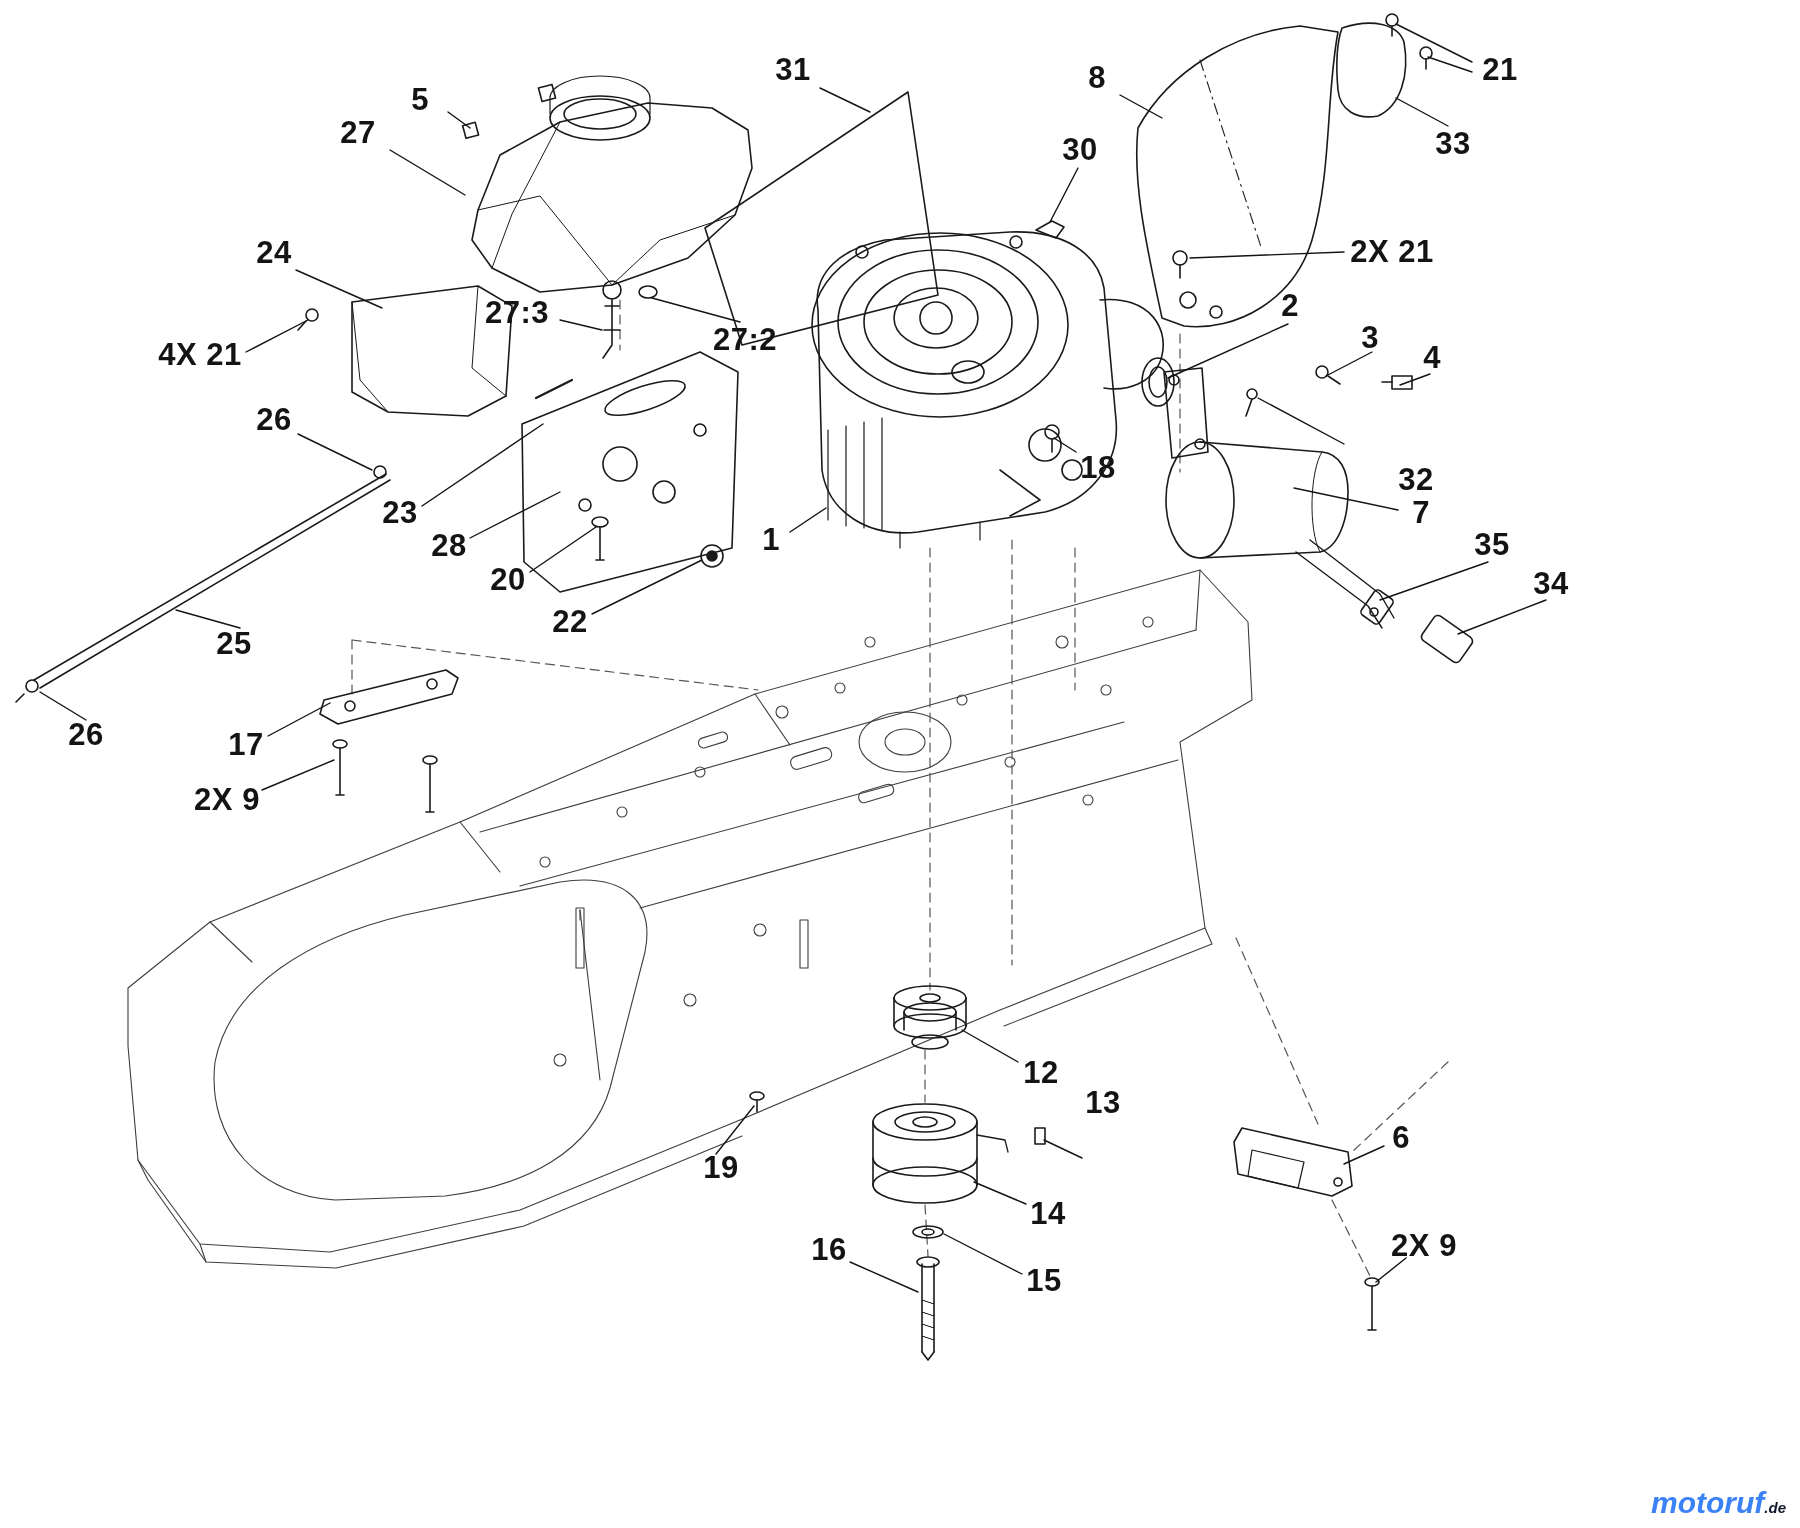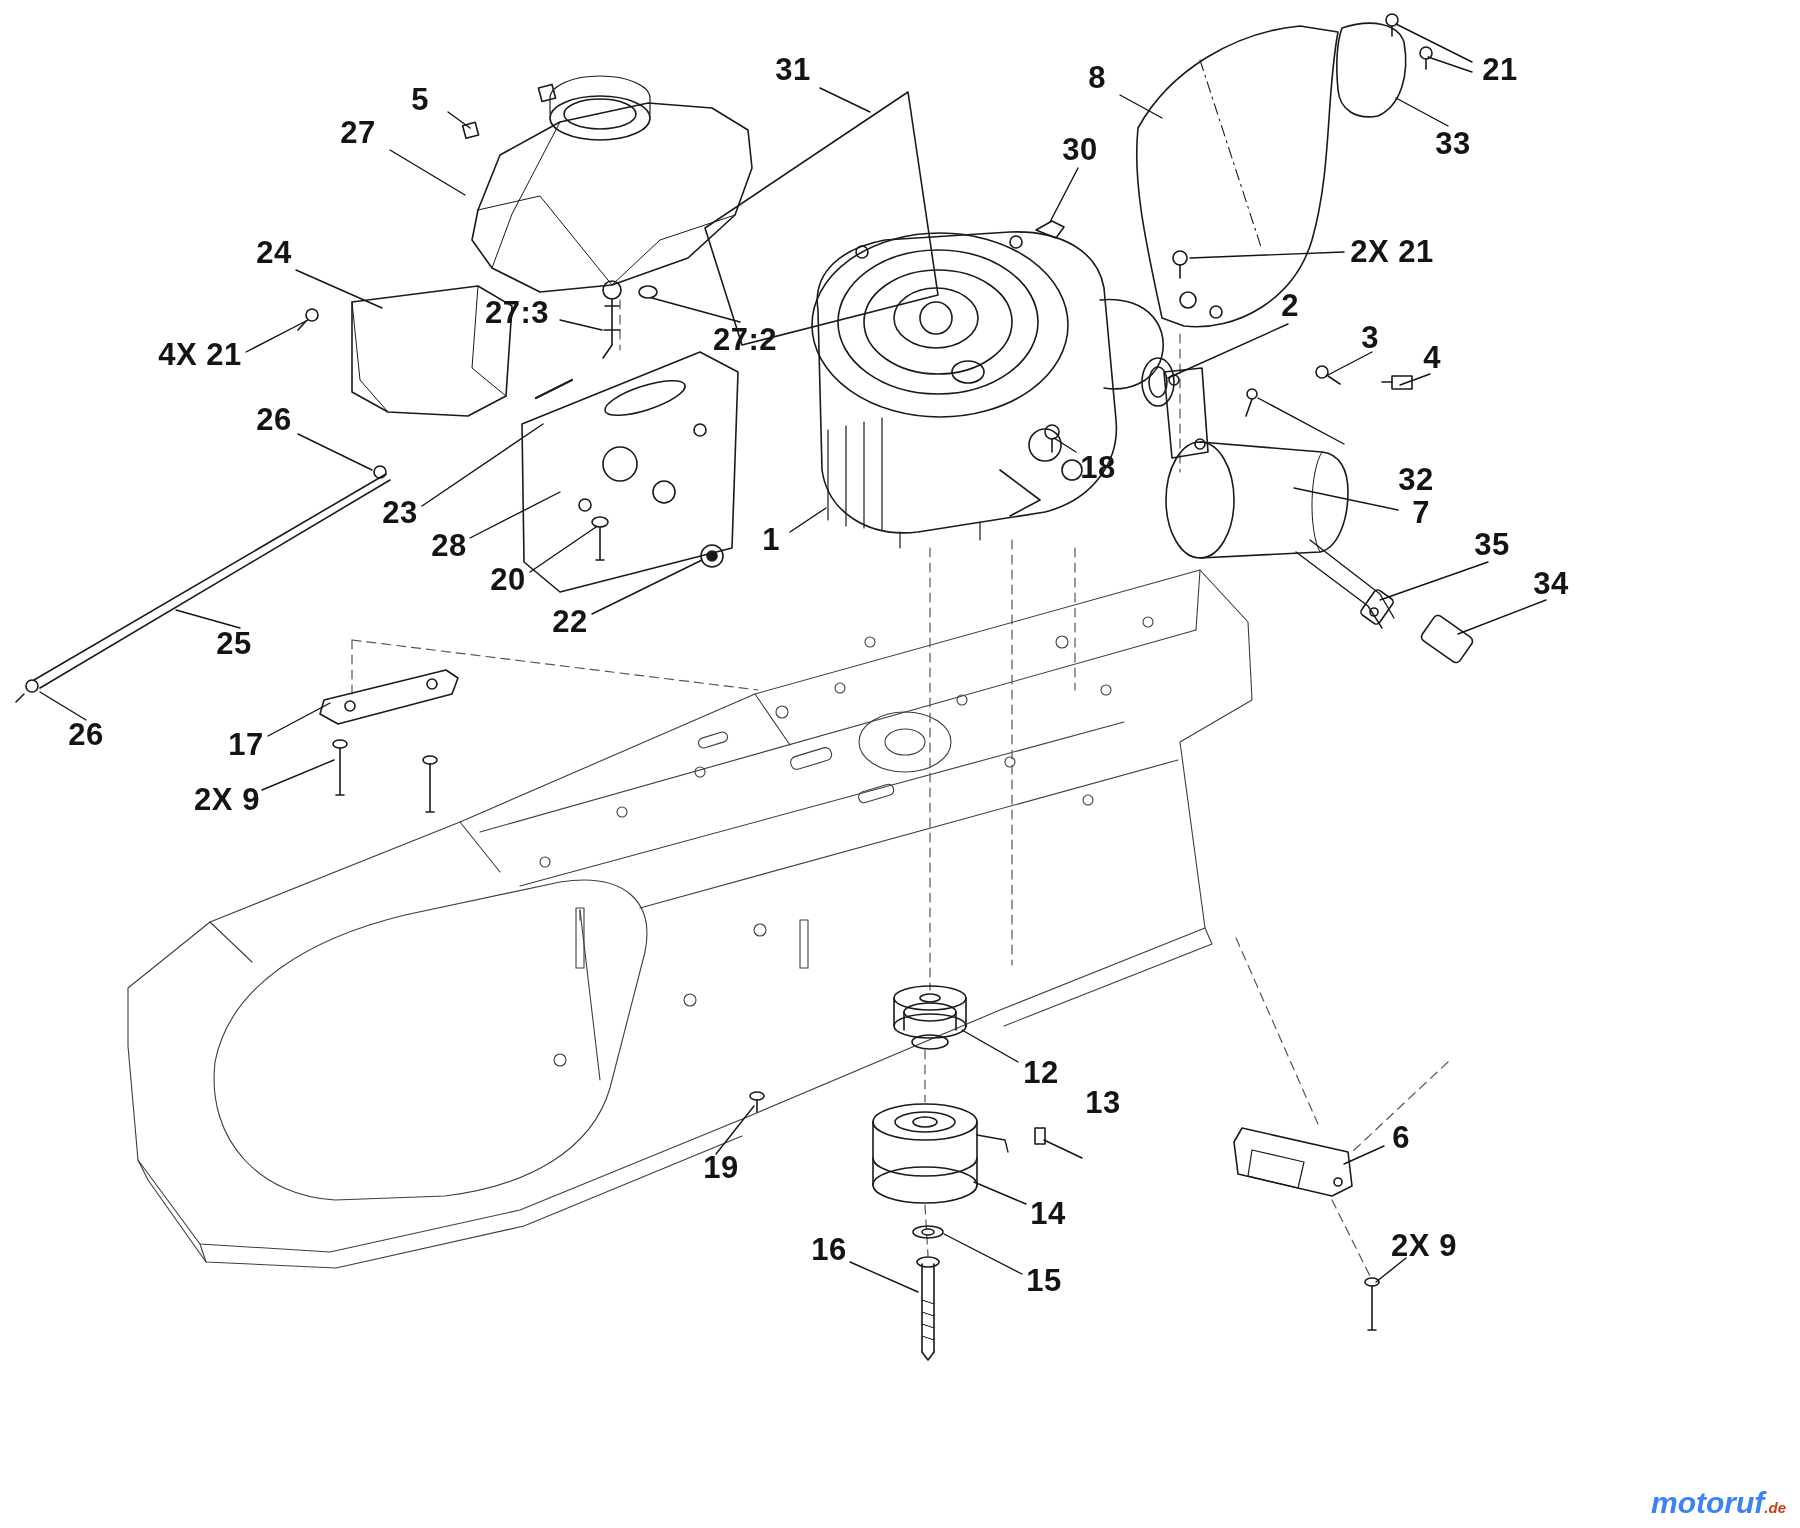--- a/index.html
+++ b/index.html
@@ -11,21 +11,21 @@
   .callout{
     position:absolute;transform:translate(-50%,-50%);
     font-weight:bold;font-size:31px;color:#141414;white-space:nowrap;
     letter-spacing:0.5px;
   }
   .watermark{
     position:absolute;right:14px;bottom:8px;
     font-weight:bold;font-style:italic;
   }
   .watermark .brand{color:#3b82f6;font-size:30px;}
-  .watermark .suffix{color:#c2410c;font-size:15px;}
+  .watermark .suffix{color:#0f172a;font-size:15px;}
 </style>
 </head>
 <body>
 
 <div class="canvas">
 
   <svg width="1800" height="1528" viewBox="0 0 1800 1528" fill="none" stroke="#1a1a1a" stroke-width="1.6" stroke-linejoin="round" stroke-linecap="round">
 
     <g stroke="#3d3d3d" stroke-width="1.1">
       <path d="M128,1046 L128,988 L210,922 L460,822 L755,694 L1200,570 L1248,622 L1252,700 L1180,742 L1205,928 L1000,1010 L740,1120 L520,1210 L330,1252 L200,1244 L138,1160 Z"></path>

